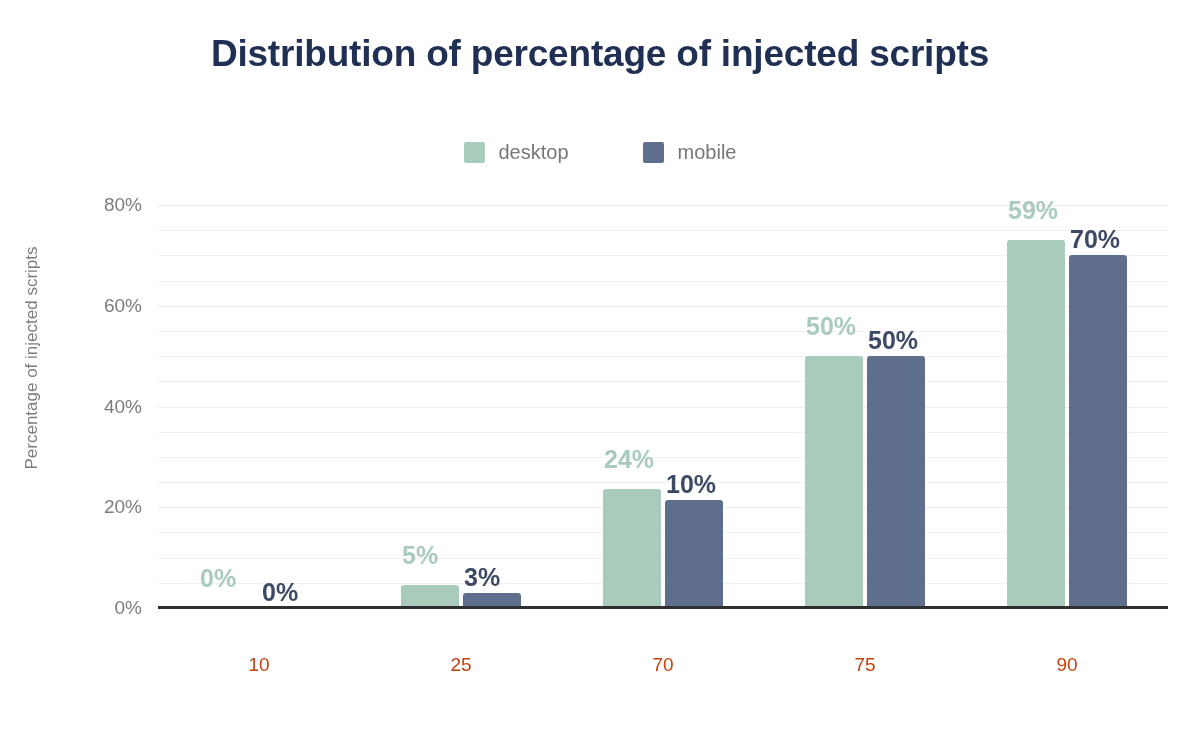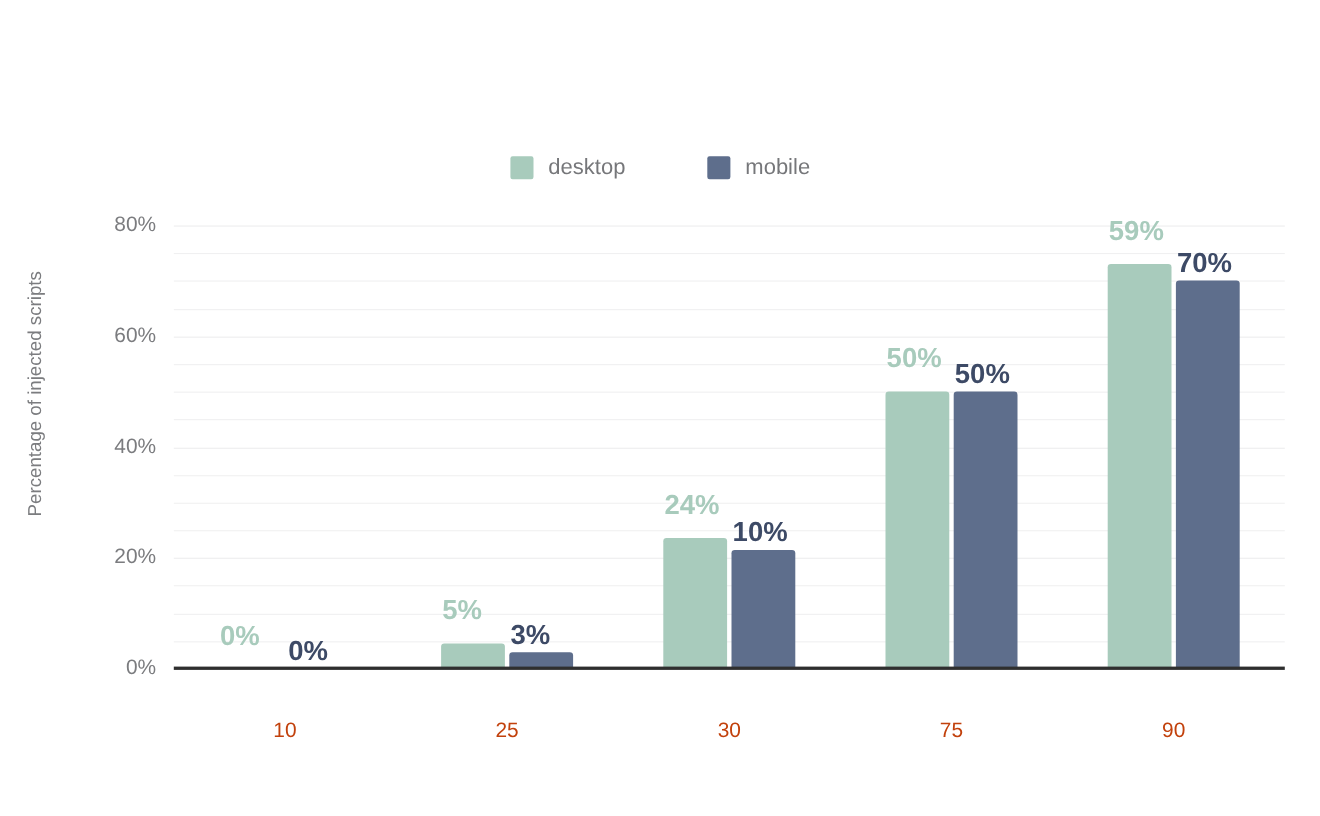--- a/index.html
+++ b/index.html
@@ -163,20 +163,21 @@
     line-height: 28px;
   }
   .bar-label.desktop { color: #a8cbbc; }
   .bar-label.mobile  { color: #3d4a66; }
 </style>
 </head>
 <body>
 
 <div id="chart-root">
 
+  <div id="chart-title">Distribution of percentage of injected scripts</div>
 
   <div id="chart-legend">
     <div class="legend-item">
       <span class="legend-swatch" style="background:#a8cbbc;"></span>
       <span class="legend-label">desktop</span>
     </div>
     <div class="legend-item">
       <span class="legend-swatch" style="background:#5e6e8c;"></span>
       <span class="legend-label">mobile</span>
     </div>
@@ -231,18 +232,18 @@
         <div class="bar mobile" style="left: 911px; width: 58px; height: 352.625px;"></div>
         <div class="bar-label mobile" style="top: 20.375px; left: 912px;">70%</div>
       </div>
   </div>
 
   <div id="axis-baseline"></div>
 
   <div id="x-ticks">
       <div class="x-tick-label" style="left: 179px;">10</div>
       <div class="x-tick-label" style="left: 381px;">25</div>
-      <div class="x-tick-label" style="left: 583px;">30</div>
+      <div class="x-tick-label" style="left: 583px;">70</div>
       <div class="x-tick-label" style="left: 785px;">75</div>
       <div class="x-tick-label" style="left: 987px;">90</div>
     </div>
 
 </div>
 
 </body></html>

